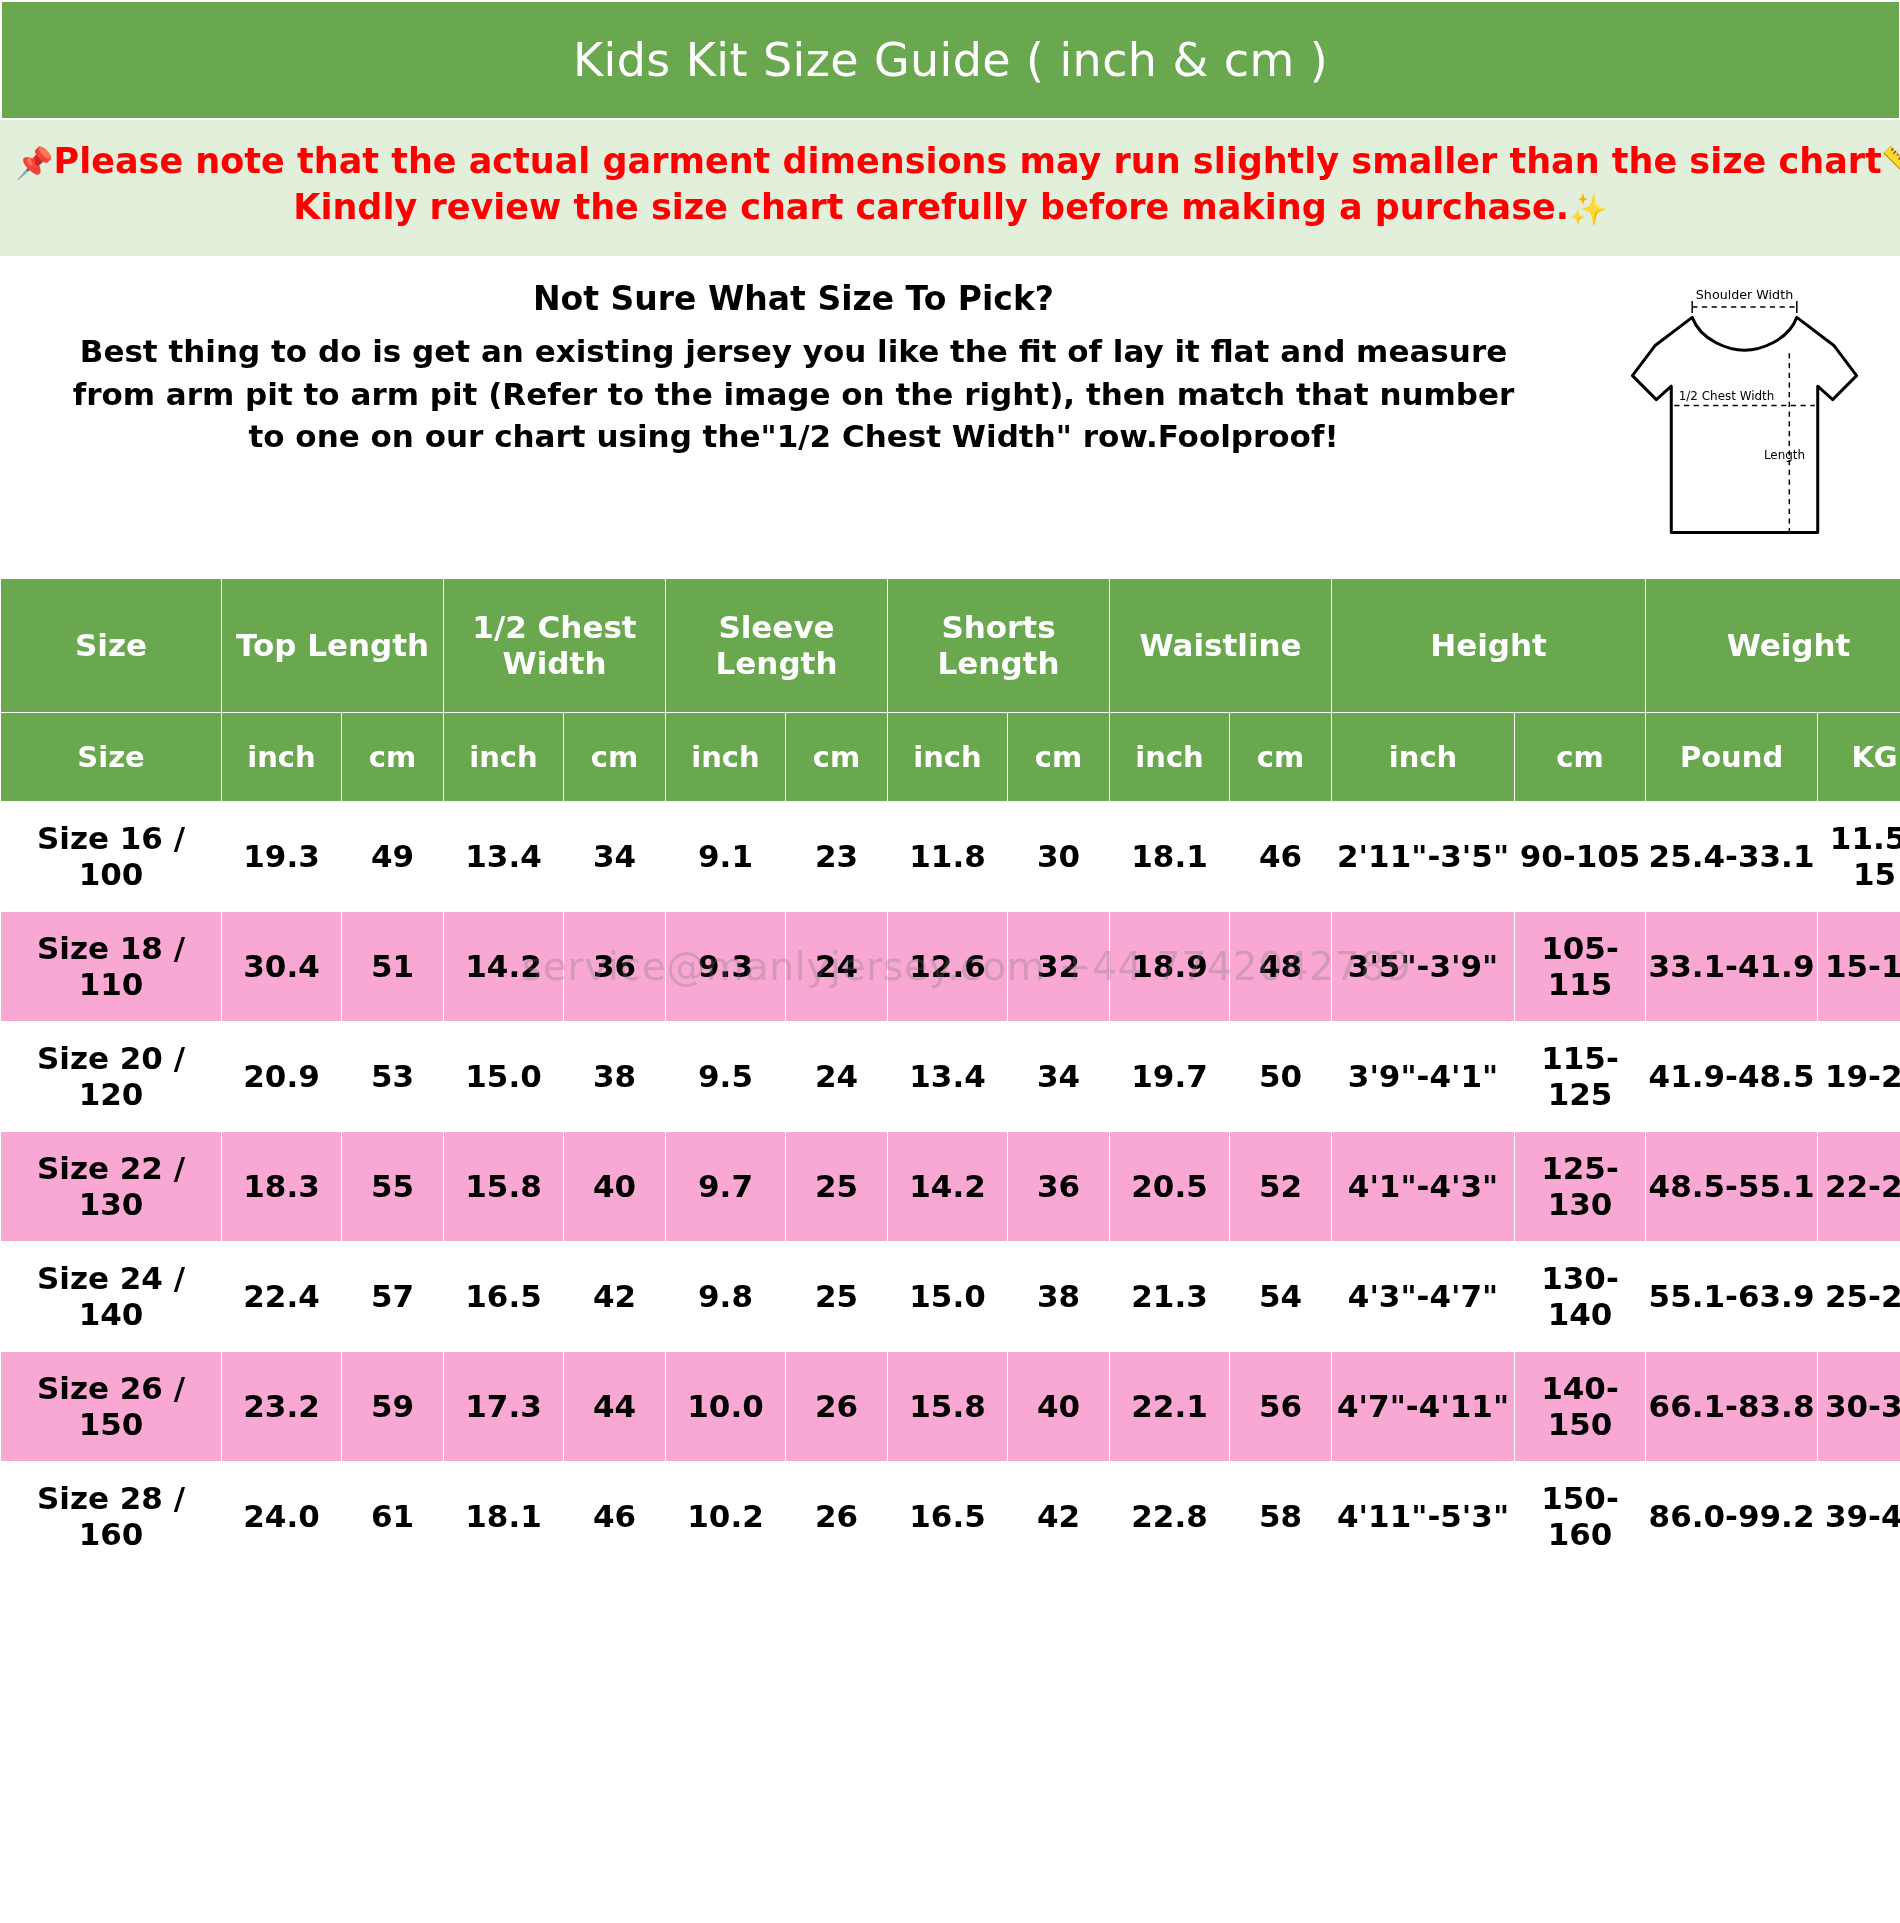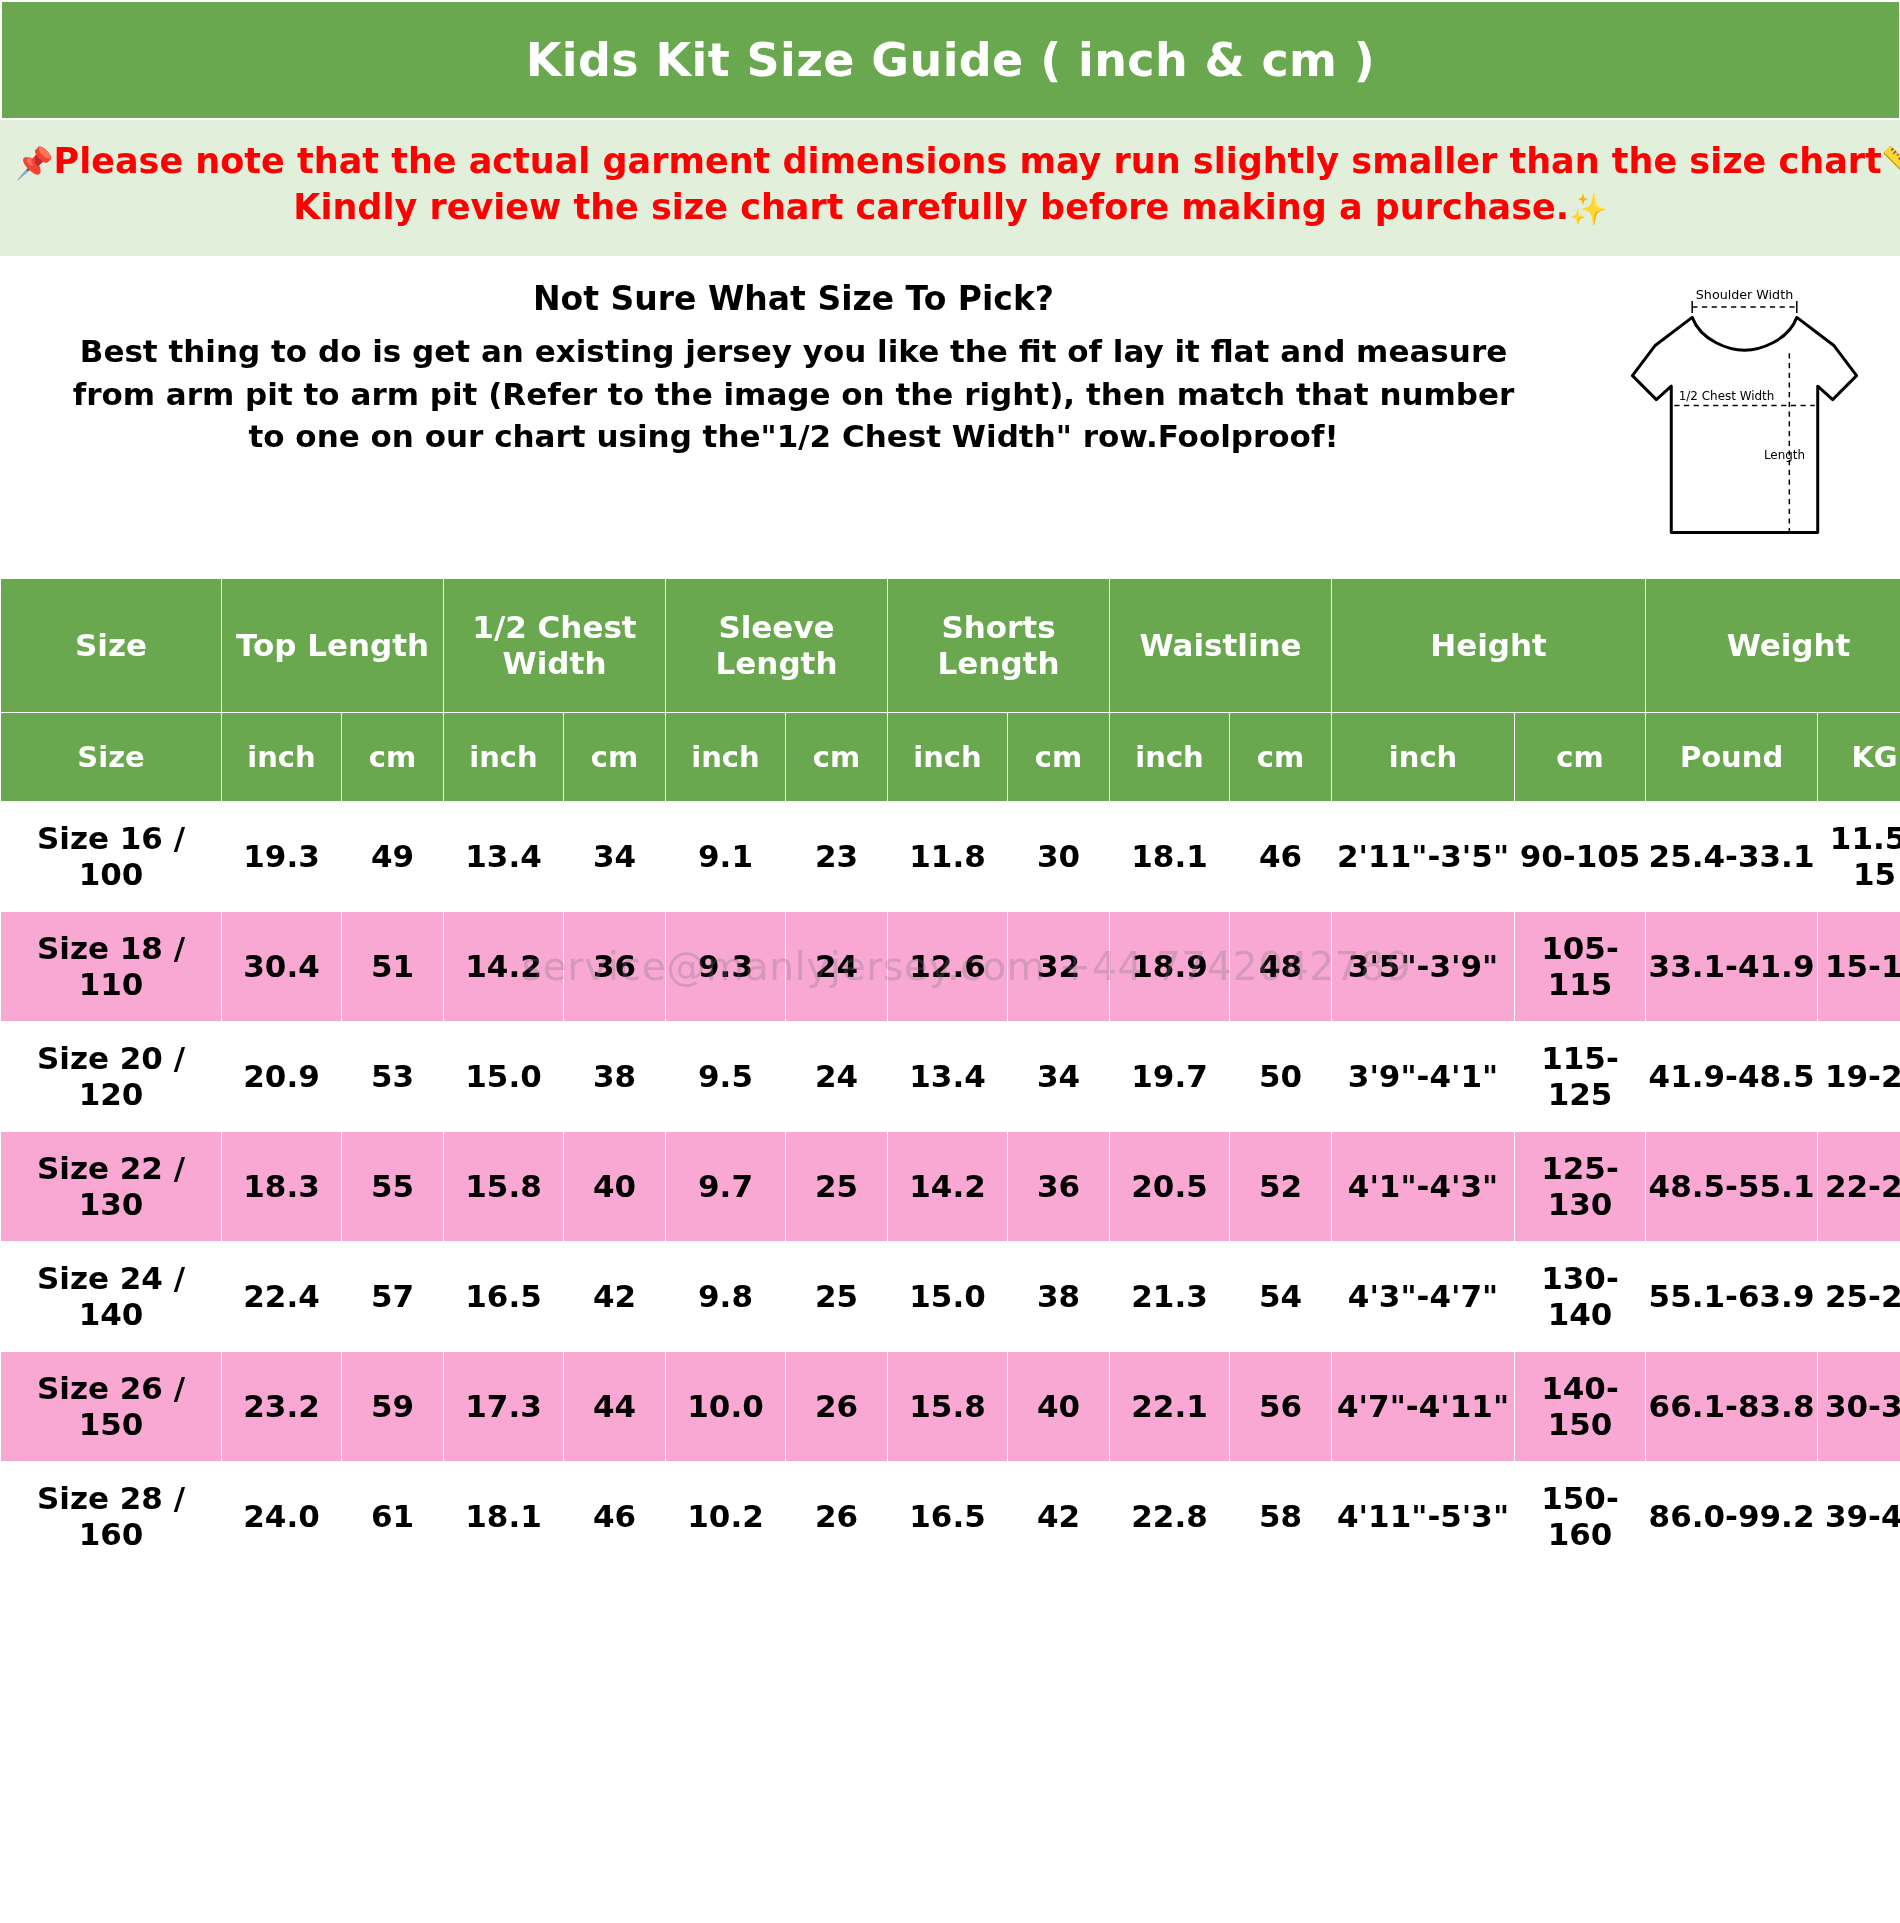--- a/index.html
+++ b/index.html
@@ -26,21 +26,21 @@
     display: flex;
     align-items: center;
     justify-content: center;
     border: 2.2px solid #ffffff;
     box-sizing: border-box;
   }
   .title-bar h1 {
     margin: 0;
     color: #ffffff;
     font-size: 46px;
-    font-weight: bold;
+    font-weight: normal;
     letter-spacing: 0.4px;
     text-align: center;
   }
 
   
   .notice {
     background: #e2efda;
     padding: 19.4px 15px 25.4px 15px;
     text-align: center;
     border-bottom: 2.2px solid #ffffff;

